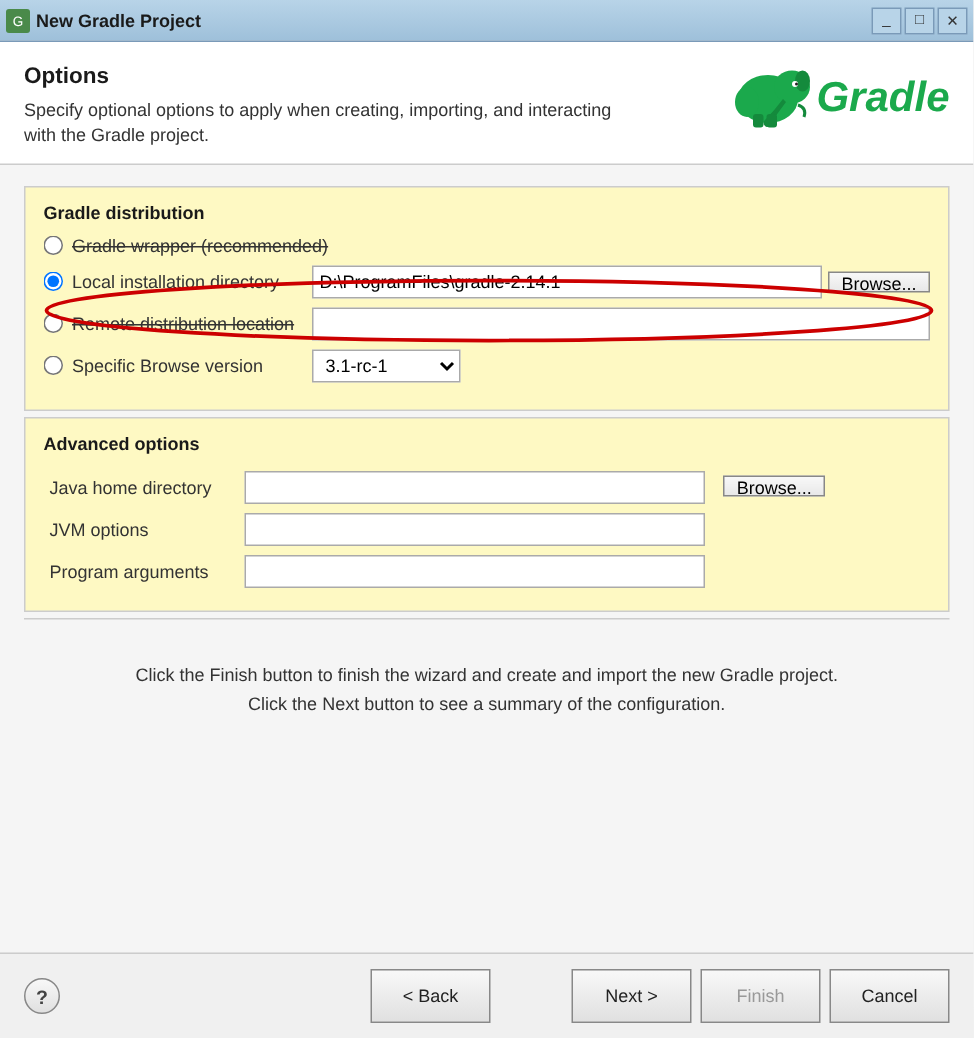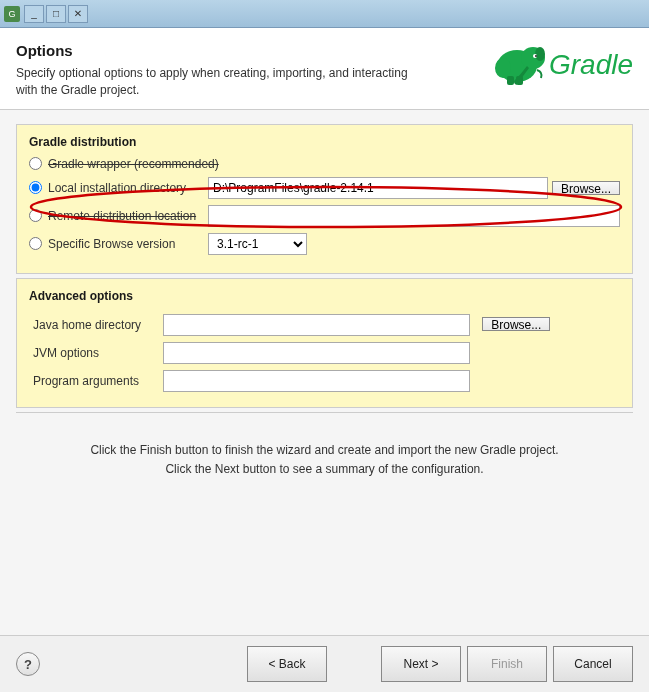--- a/index.html
+++ b/index.html
@@ -88,21 +88,21 @@
     .header-logo {
       display: flex;
       align-items: center;
     }
     .gradle-elephant {
       width: 60px;
       height: 45px;
     }
     .gradle-text {
       font-size: 28px;
-      font-weight: normal;
+      font-weight: bold;
       color: #1ba94c;
       margin-left: 4px;
       font-style: italic;
     }
 
     
     .content {
       flex: 1;
       padding: 14px 16px;
       overflow-y: auto;
@@ -267,20 +267,21 @@
       height: 100%;
       pointer-events: none;
       overflow: visible;
     }
   </style>
 </head>
 <body>
 
 <div class="title-bar">
   <div class="title-bar-icon">G</div>
+  <span class="title-bar-text">New Gradle Project</span>
   <div class="title-bar-controls">
     <button class="title-bar-btn">_</button>
     <button class="title-bar-btn">□</button>
     <button class="title-bar-btn close">✕</button>
   </div>
 </div>
 
 <div class="dialog">
 
   <div class="header">

